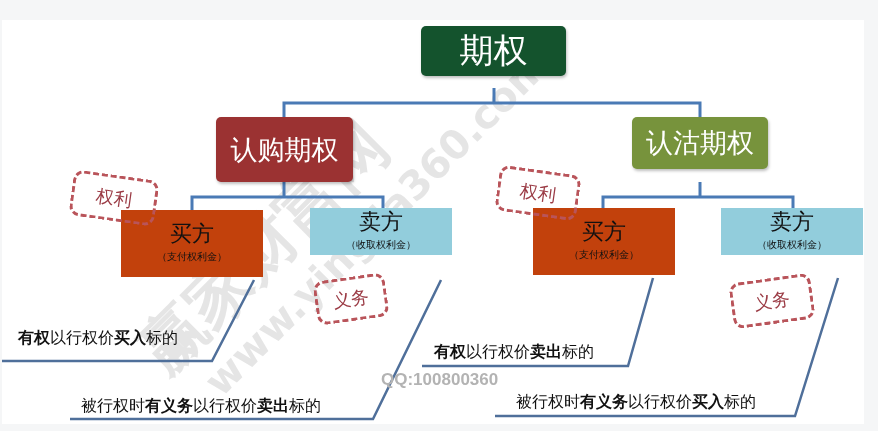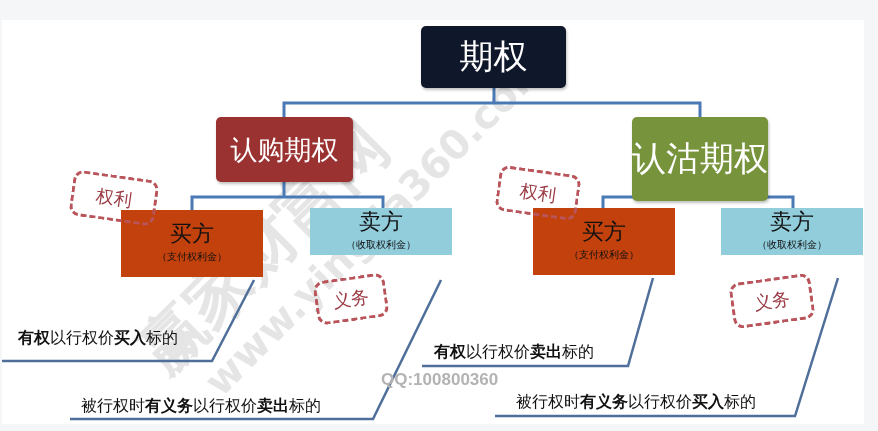--- a/index.html
+++ b/index.html
@@ -4,23 +4,23 @@
 <style>
   html, body { margin:0; padding:0; }
   body {
     width:878px; height:431px; position:relative; overflow:hidden;
     background:#f5f6f7;
     font-family:"DejaVu Sans", "Liberation Sans", sans-serif;
   }
   .panel { position:absolute; left:2px; top:20px; width:862px; height:404px; background:#ffffff; }
   svg.lines { position:absolute; left:0; top:0; width:878px; height:431px; }
   .box { position:absolute; box-sizing:border-box; display:flex; flex-direction:column; align-items:center; justify-content:center; }
-  .root { left:421px; top:26px; width:145px; height:62px; background:#0f172a; border-radius:5px; color:#fff; font-size:34px; box-shadow:1px 2px 3px rgba(0,0,0,0.25); }
+  .root { left:421px; top:26px; width:145px; height:50px; background:#14532d; border-radius:5px; color:#fff; font-size:34px; box-shadow:1px 2px 3px rgba(0,0,0,0.25); }
   .call { left:216px; top:117px; width:137px; height:65px; background:#9b3232; border-radius:5px; color:#fff; font-size:27px; box-shadow:1px 2px 3px rgba(0,0,0,0.25); }
-  .put  { left:632px; top:117px; width:136px; height:84px; background:#77933c; border-radius:5px; color:#fff; font-size:34px; box-shadow:1px 2px 3px rgba(0,0,0,0.25); }
+  .put  { left:632px; top:117px; width:136px; height:52px; background:#77933c; border-radius:5px; color:#fff; font-size:27px; box-shadow:1px 2px 3px rgba(0,0,0,0.25); }
   .buyer { background:#c2410c; color:#111; width:142px; height:67px; }
   .seller { background:#92cddc; color:#111; width:142px; height:47px; }
   .role-title { font-size:22px; line-height:26px; font-family:"DejaVu Serif", "Liberation Serif", serif; }
   .role-sub { font-size:10px; line-height:20px; font-family:"DejaVu Serif", "Liberation Serif", serif; }
   .stamp {
     position:absolute; box-sizing:border-box; border:3px dashed #b9545a; border-radius:10px;
     color:#9b3b45; font-size:18px; display:flex; align-items:center; justify-content:center;
     font-family:"DejaVu Serif", "Liberation Serif", serif;
   }
   .desc { position:absolute; font-size:16px; color:#111; white-space:nowrap; }

